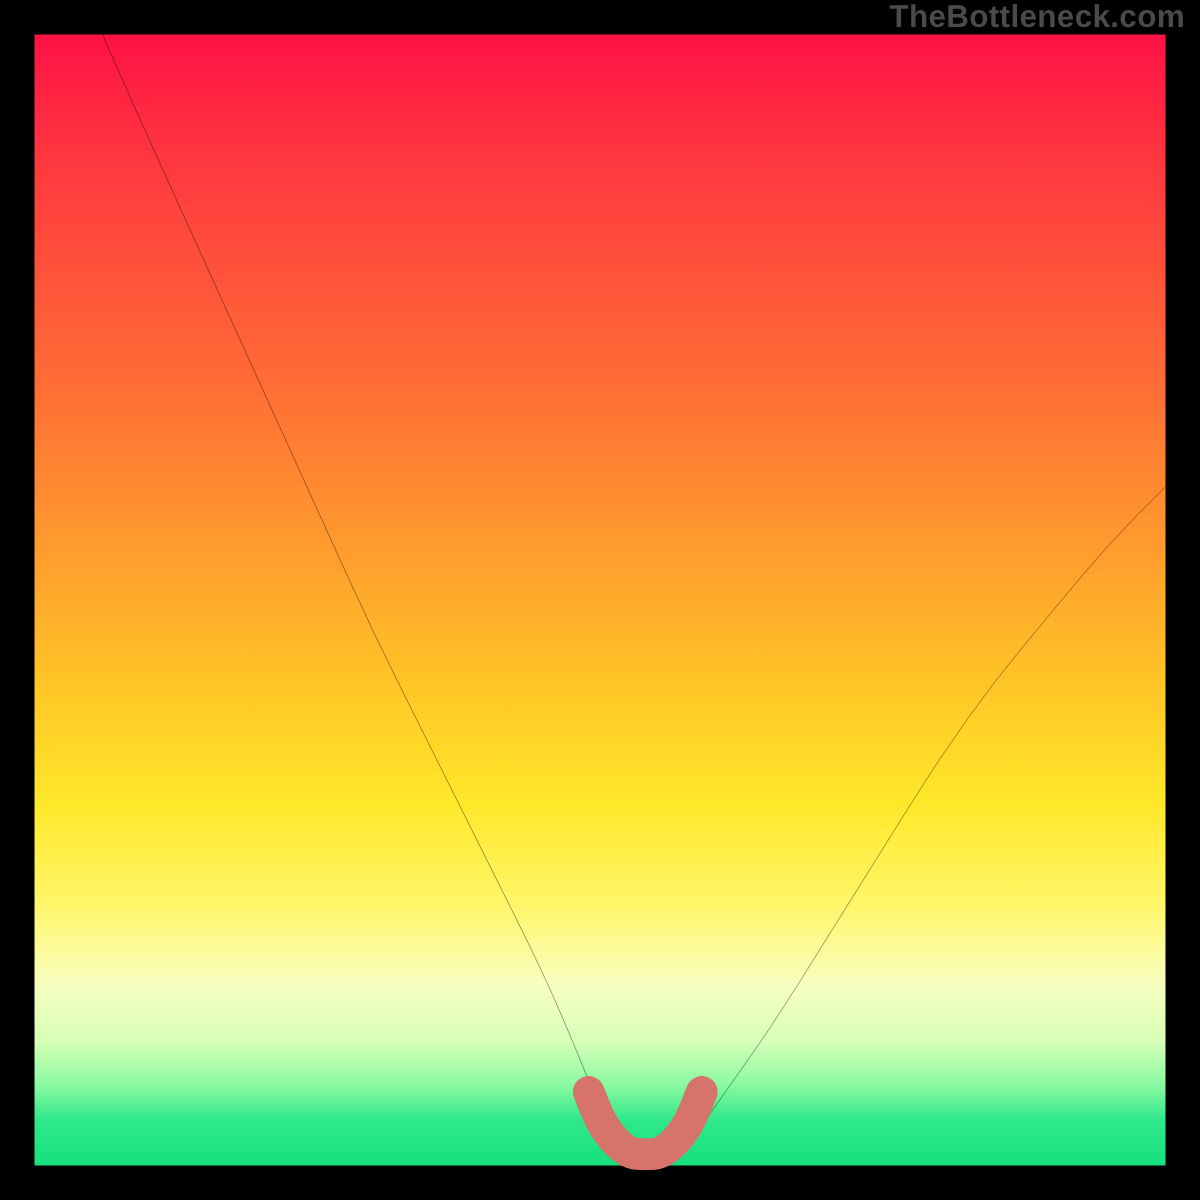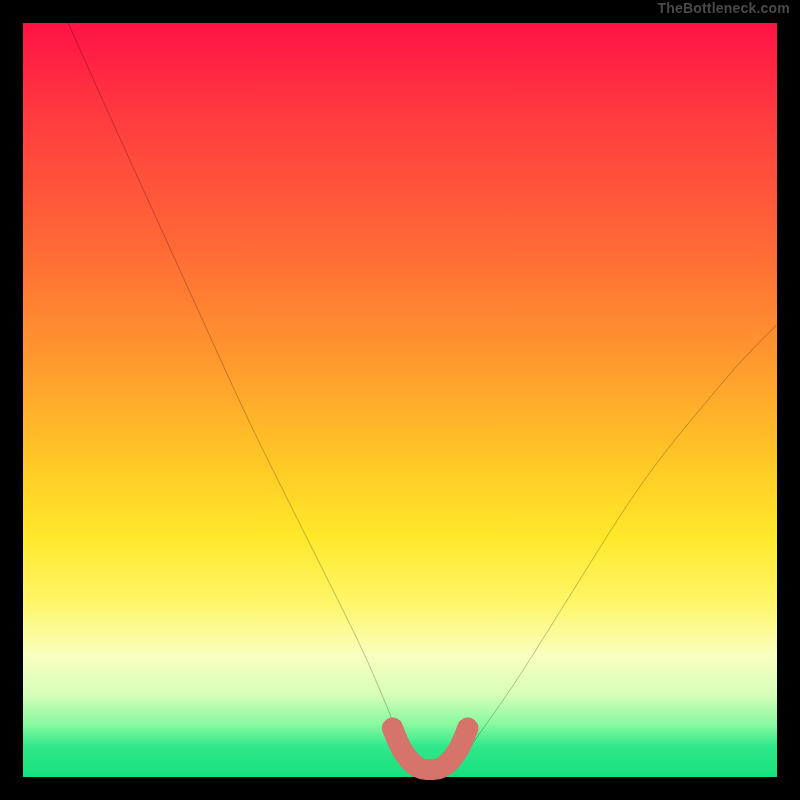--- a/index.html
+++ b/index.html
@@ -46,21 +46,21 @@
     top: 0;
     width: 754px;
     height: 754px;
     overflow: visible;
   }
   .watermark {
     position: absolute;
     top: 0px;
     right: 10px;
     color: #4a4a4a;
-    font-size: 14px;
+    font-size: 21px;
     font-weight: 600;
     letter-spacing: 0.2px;
     user-select: none;
   }
 </style>
 </head>
 <body>
 
 <div class="frame">
   <div class="plot-area">

